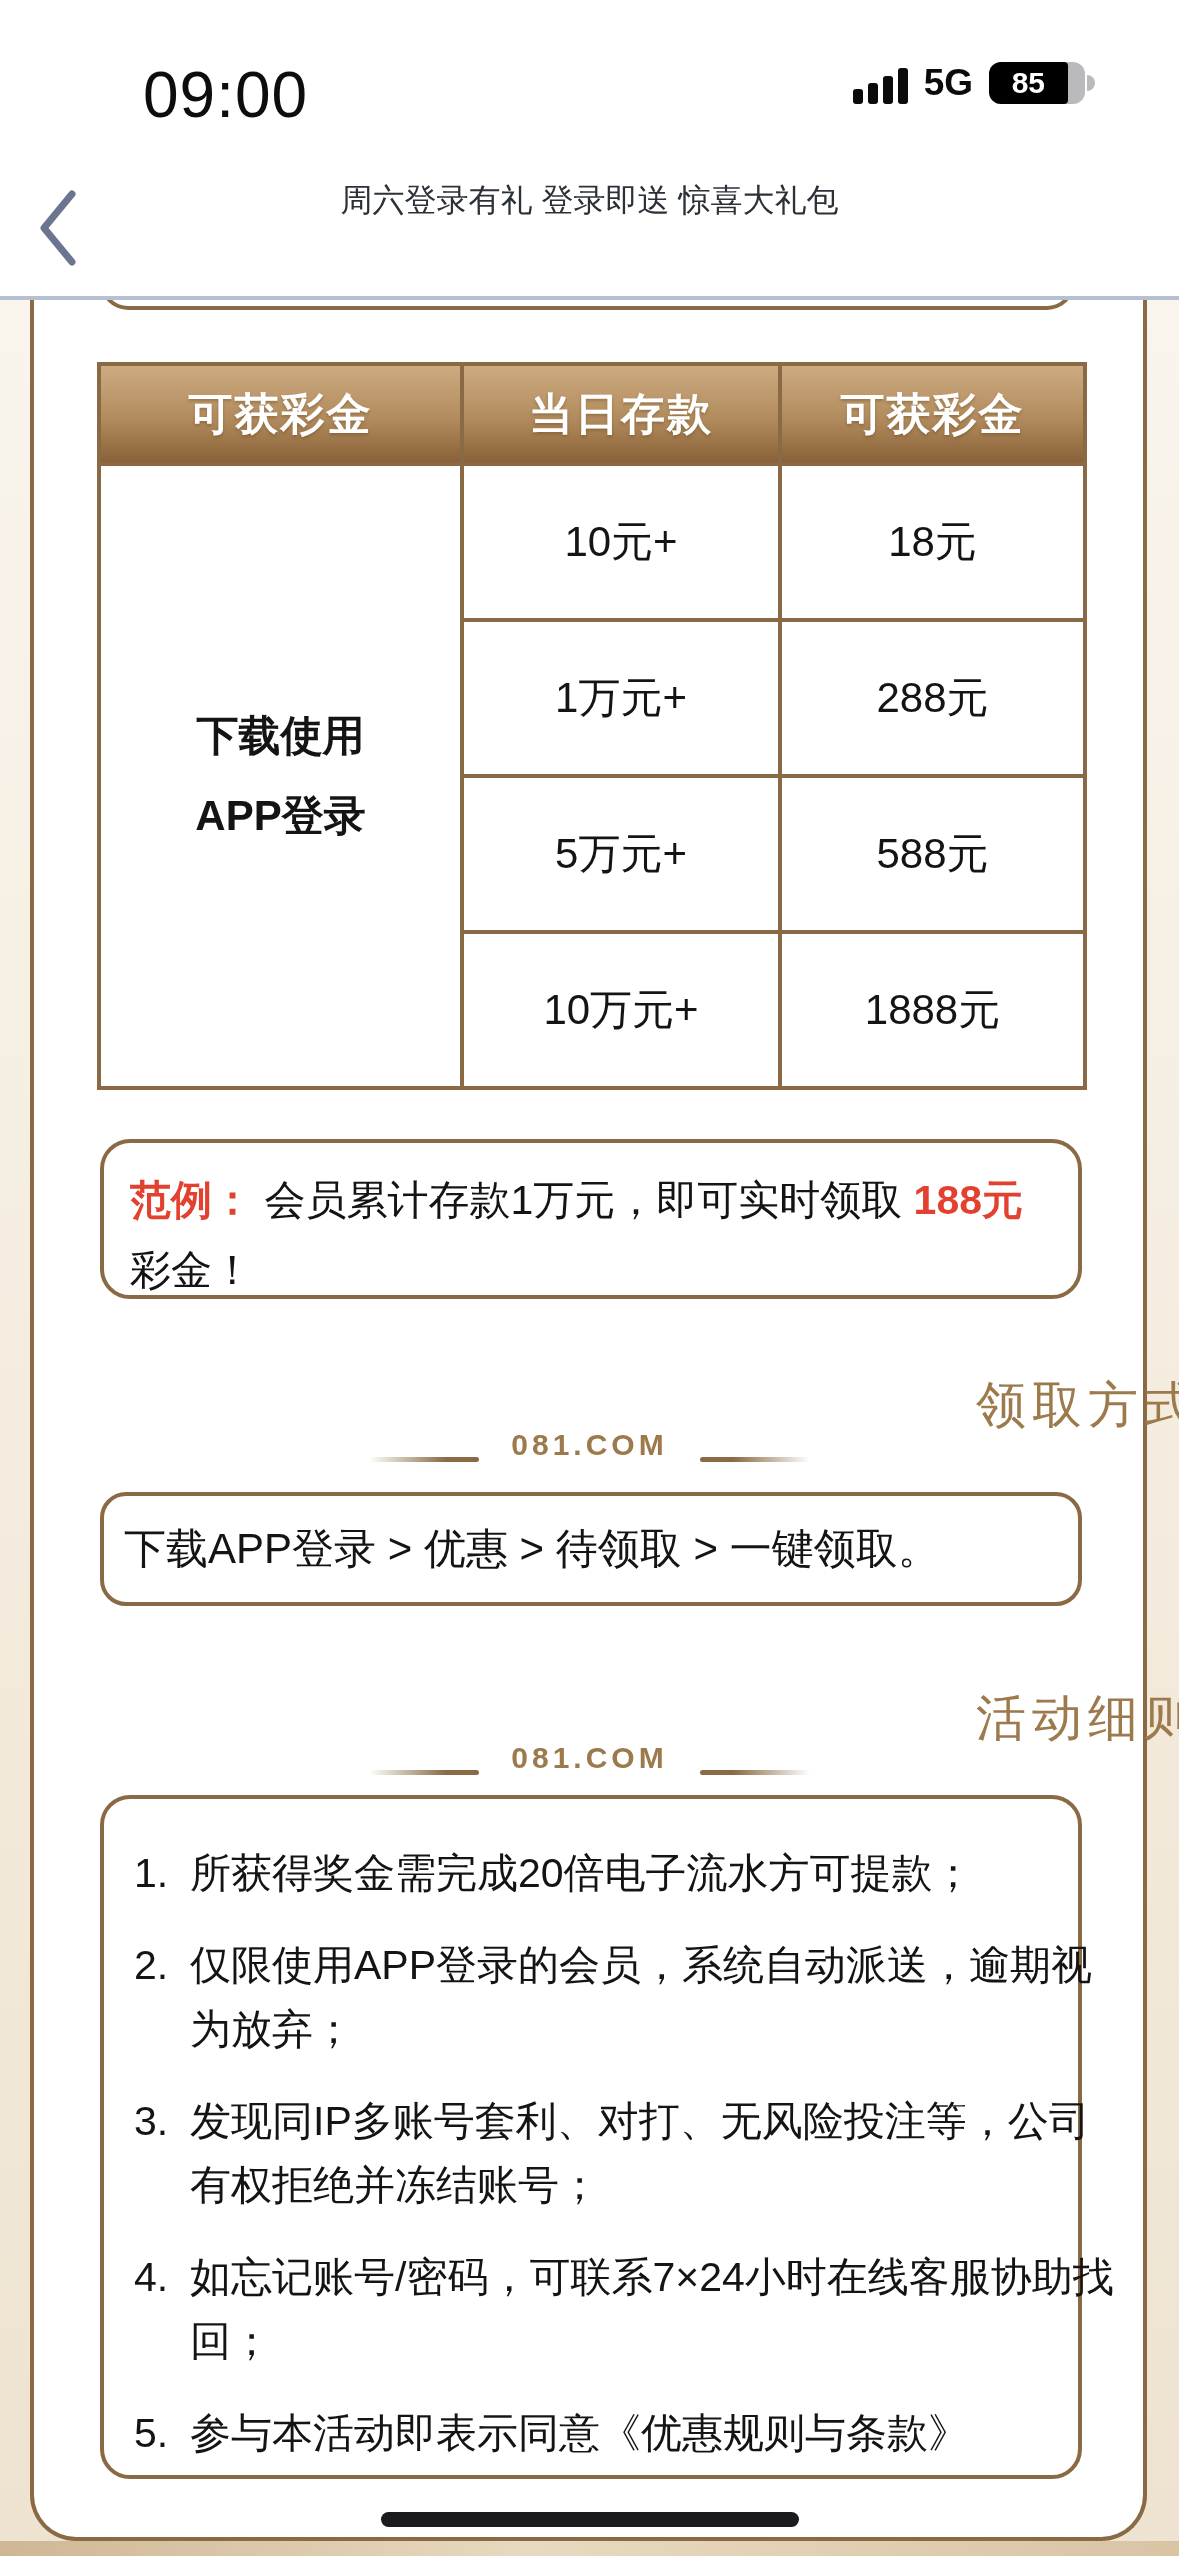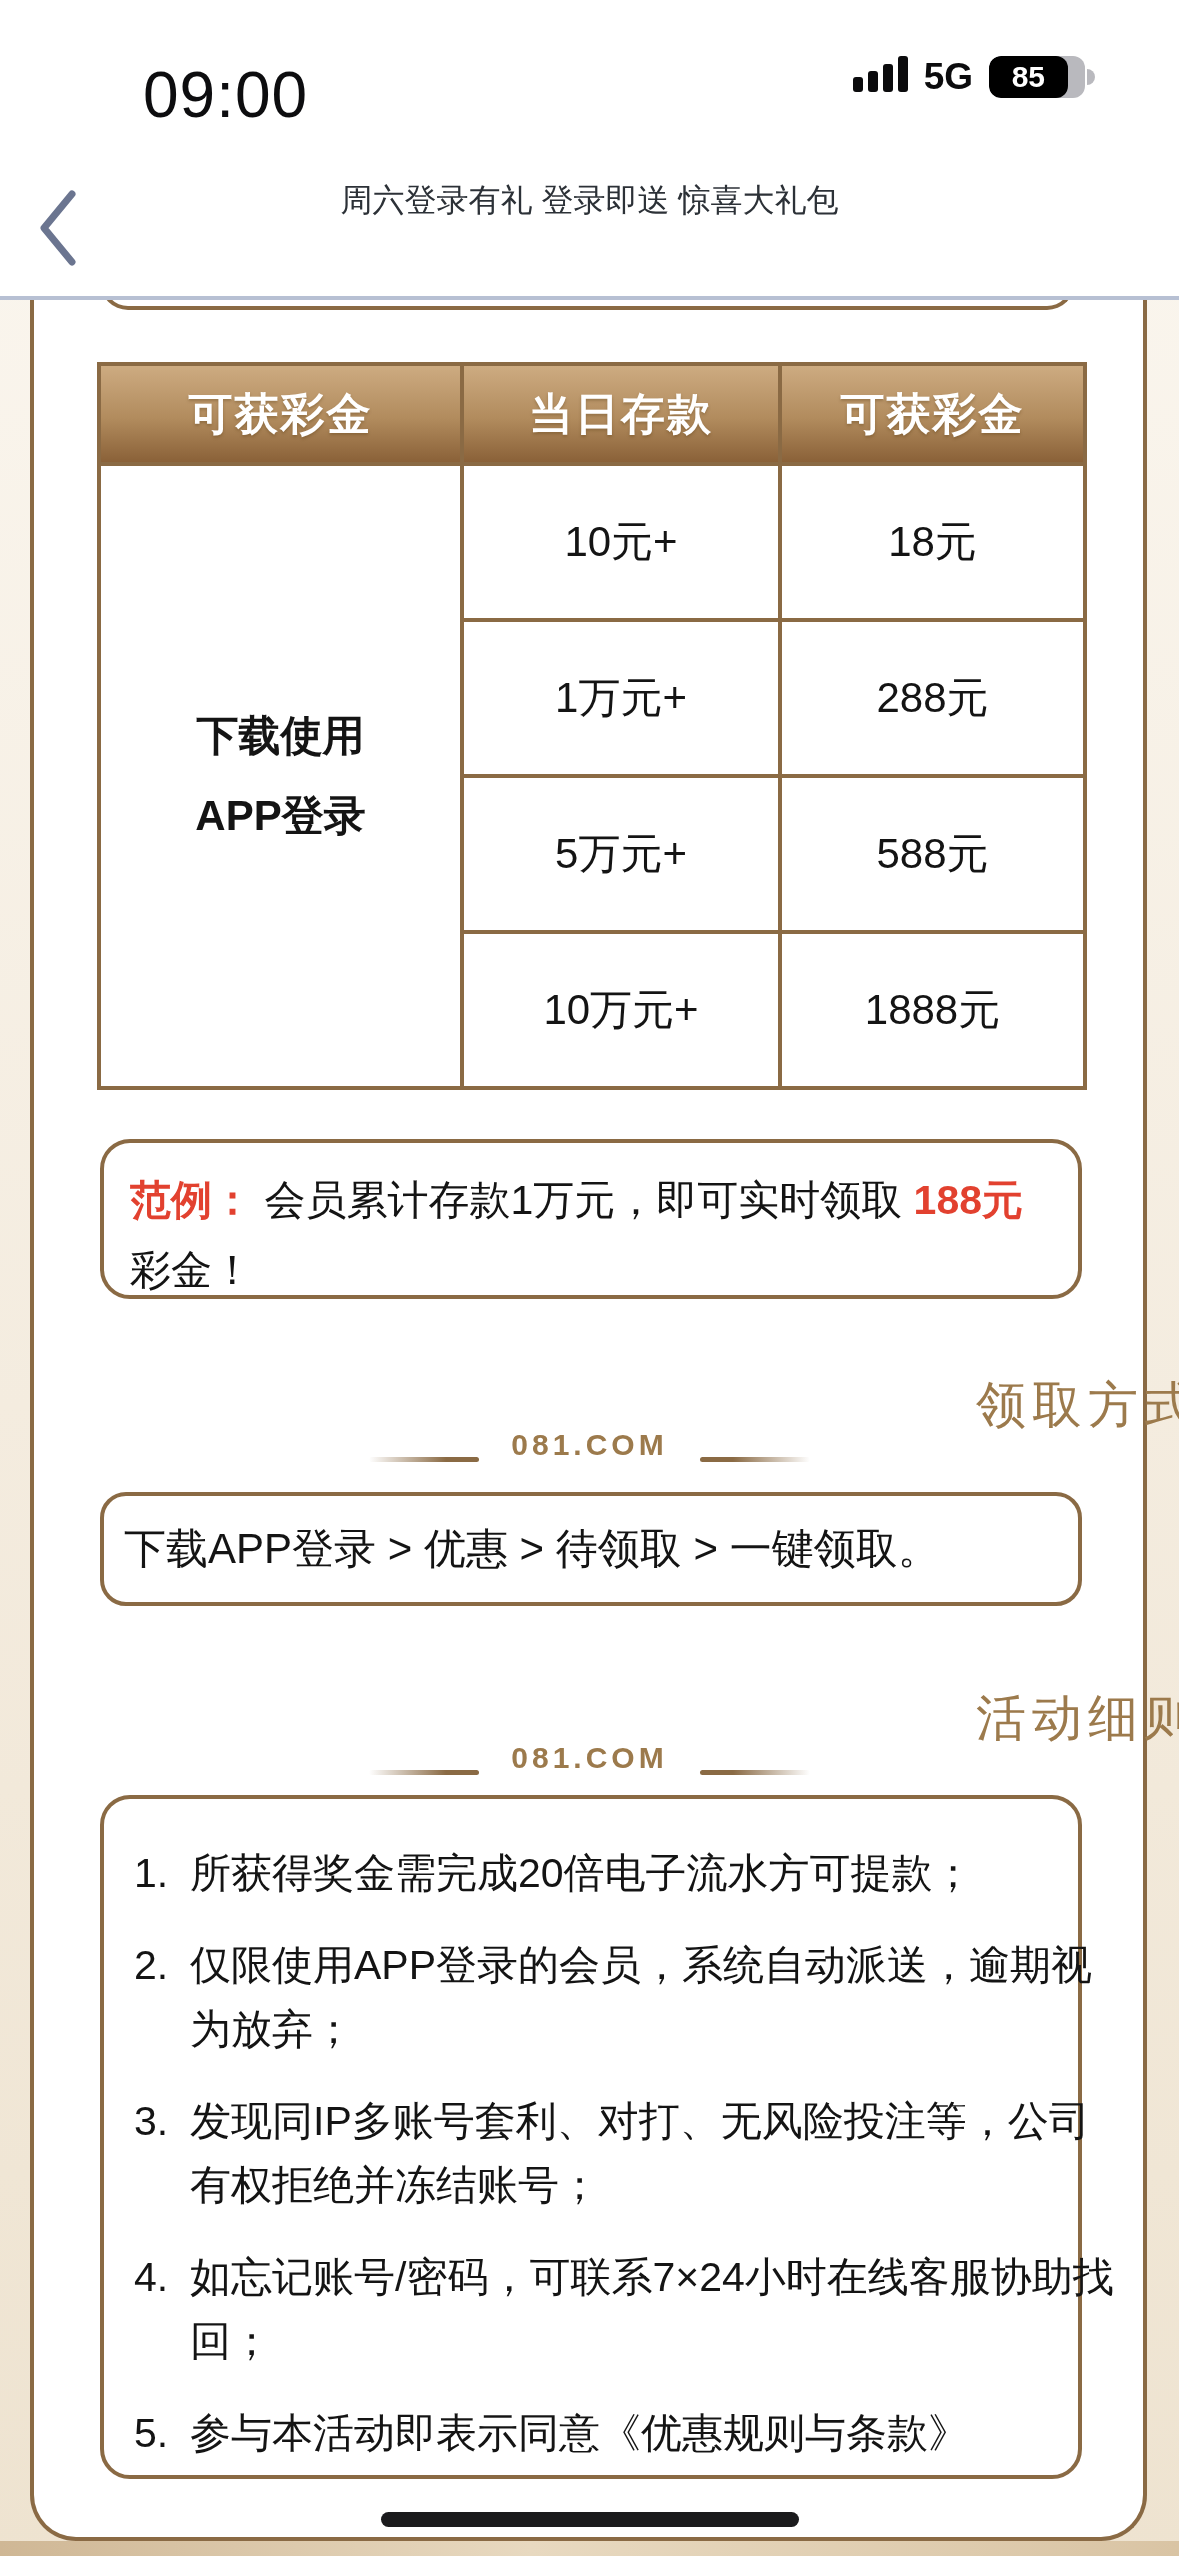--- a/index.html
+++ b/index.html
@@ -5,31 +5,31 @@
   html,body{margin:0;padding:0;}
   .screen{
     position:relative;width:1179px;height:2556px;overflow:hidden;
     background:linear-gradient(180deg,#fbf7f0 0%,#f4ecdf 55%,#eee3d0 100%);
     font-family:"Liberation Sans","DejaVu Sans",sans-serif;
     -webkit-font-smoothing:antialiased;
   }
   
   .status-bar{position:absolute;top:0;left:0;right:0;height:150px;background:#ffffff;z-index:6;}
   .time{position:absolute;left:143px;top:58px;font-size:64px;font-weight:400;color:#0d0d0f;letter-spacing:1px;}
-  .status-right{position:absolute;right:84px;top:56px;height:48px;display:flex;align-items:flex-start;gap:16px;}
+  .status-right{position:absolute;right:84px;top:56px;height:48px;display:flex;align-items:flex-end;gap:16px;}
   .signal{display:flex;align-items:flex-end;gap:5px;height:36px;}
   .signal i{display:block;width:10px;background:#0b0b0d;border-radius:3px;}
   .signal i:nth-child(1){height:15px;}
   .signal i:nth-child(2){height:21px;}
   .signal i:nth-child(3){height:28px;}
   .signal i:nth-child(4){height:36px;}
   .net-label{font-size:37px;font-weight:600;color:#0b0b0d;}
   .battery-wrap{display:flex;align-items:center;}
   .battery{display:flex;width:96px;height:42px;border-radius:12px;overflow:hidden;background:#b9b9be;}
-  .battery-fill{width:82%;background:#000;color:#fff;font-size:30px;font-weight:700;display:flex;align-items:center;justify-content:center;border-radius:12px;}
+  .battery-fill{width:82%;background:#000;color:#fff;font-size:30px;font-weight:700;display:flex;align-items:center;justify-content:center;border-radius:4px;}
   .battery-nub{width:8px;height:16px;background:#b9b9be;border-radius:0 8px 8px 0;margin-left:2px;}
   
   .nav-bar{position:absolute;top:150px;left:0;right:0;height:150px;background:#ffffff;border-bottom:4px solid #b7c0d3;box-sizing:border-box;z-index:5;}
   .back-btn{position:absolute;left:28px;top:32px;width:60px;height:92px;display:flex;align-items:center;justify-content:center;cursor:pointer;}
   .nav-title{position:absolute;left:50%;transform:translateX(-50%);top:22px;width:620px;text-align:center;
     font-size:32px;line-height:57px;font-weight:500;color:#2c3137;}
   
   .panel{position:absolute;left:30px;top:300px;width:1117px;height:2241px;background:#fff;
     border:4px solid #8a6a44;border-top:none;border-radius:0 0 46px 46px;box-sizing:border-box;z-index:1;}
   .banner-remnant{position:absolute;left:100px;top:266px;width:975px;height:44px;background:#fff;

